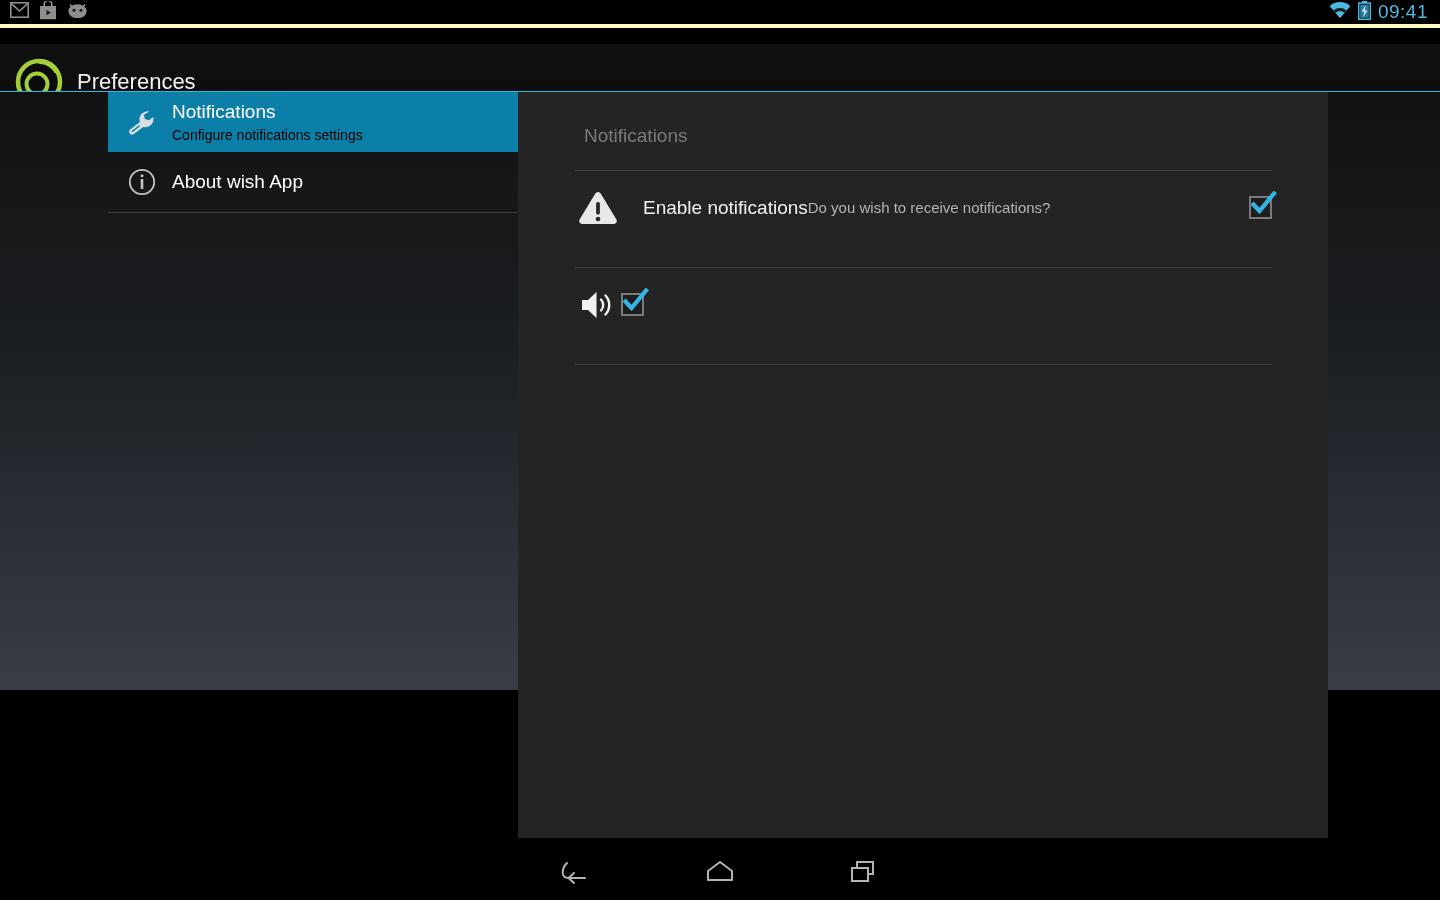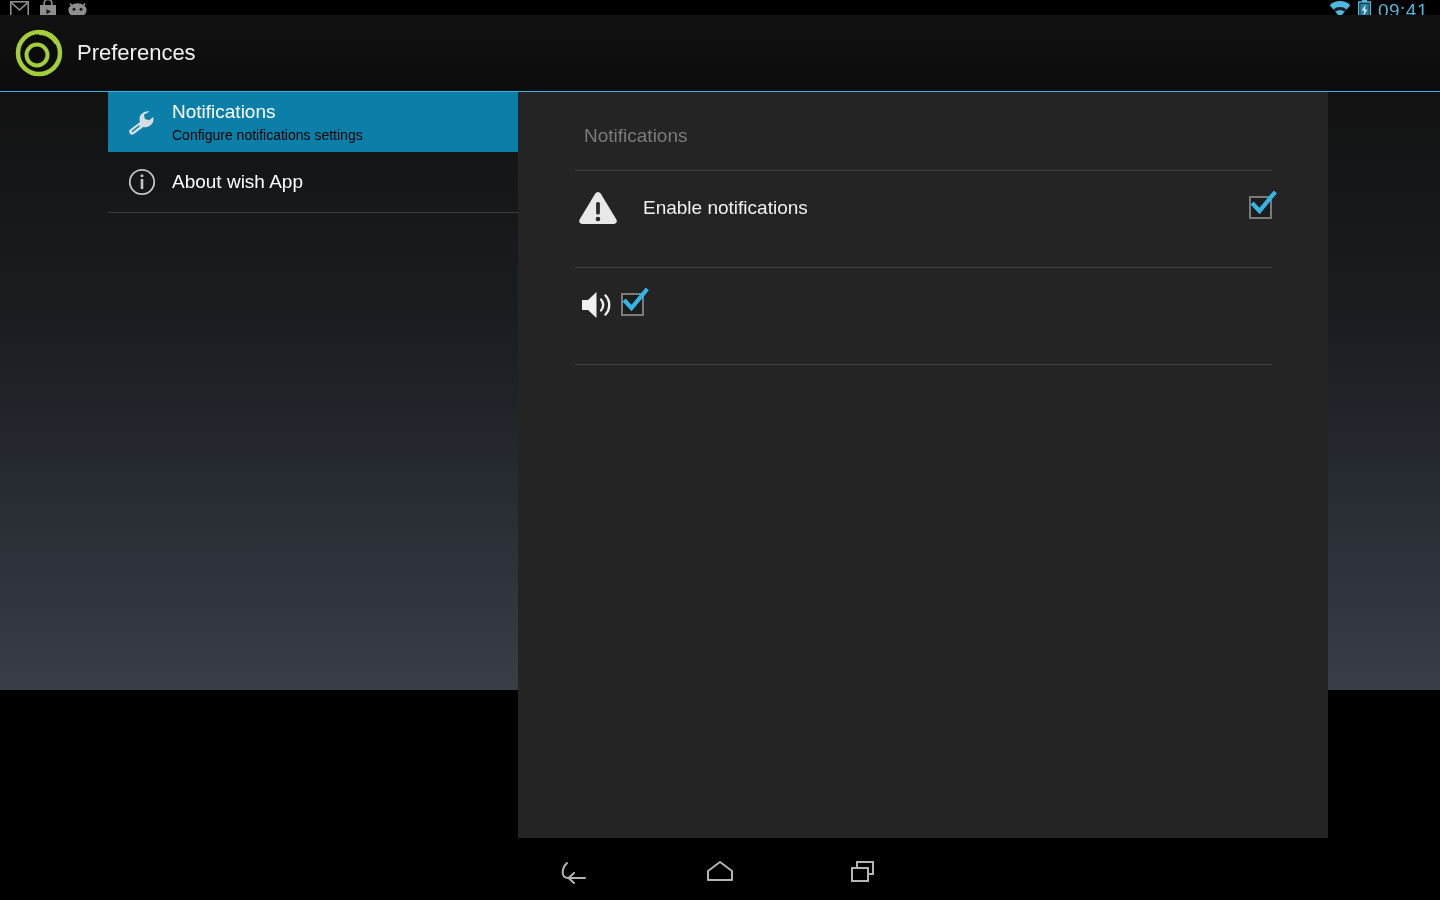--- a/index.html
+++ b/index.html
@@ -8,34 +8,34 @@
     background:#000;
     font-family:"Liberation Sans", sans-serif;
     overflow:hidden;
   }
   #screen { position:relative; width:1440px; height:900px; background:#000; }
 
   
   .status-bar {
     position:absolute; top:0; left:0; width:1440px; height:28px;
     background:#000; display:flex; align-items:center;
-    border-bottom:6px solid #fef9c3;
+    border-bottom:4px solid #fef9c3;
   }
   .status-left { display:flex; align-items:center; gap:10px; padding-left:10px; }
   .status-right {
     margin-left:auto; display:flex; align-items:center; gap:7px; padding-right:12px;
   }
   .status-time {
     color:#4db8e0; font-size:19px; letter-spacing:0.5px;
     font-family:"Liberation Sans", sans-serif;
   }
 
   
   .action-bar {
-    position:absolute; top:15px; left:0; width:1440px; height:76px;
+    position:absolute; top:44px; left:0; width:1440px; height:76px;
     background:linear-gradient(180deg,#111111 0%,#0c0c0c 100%);
     display:flex; align-items:center;
   }
   .app-logo { margin-left:14px; width:50px; height:50px; position:relative; }
   .action-title {
     color:#f2f2f2; font-size:22px; margin-left:13px; font-weight:normal;
   }
   .accent-rule {
     position:absolute; top:91px; left:0; width:1440px; height:3px;
     background:#33b5e5;
@@ -206,20 +206,21 @@
       <div class="pref-row">
         <span class="pref-icon">
           <svg width="40" height="36" viewBox="0 0 40 36">
             <path d="M20 2 a3.2 3.2 0 0 1 2.7 1.6 L38.4 29.4 a3 3 0 0 1 -2.7 4.6 H4.3 a3 3 0 0 1 -2.7 -4.6 L17.3 3.6 A3.2 3.2 0 0 1 20 2 Z" fill="#e8e8e8"></path>
             <rect x="18.1" y="12" width="3.8" height="12.5" rx="1.6" fill="#2a2a2a"></rect>
             <circle cx="20" cy="29" r="2.3" fill="#2a2a2a"></circle>
           </svg>
         </span>
         <span class="pref-texts">
           <span class="pref-title">Enable notifications</span>
+          <span class="pref-summary">Do you wish to receive notifications?</span>
         </span>
         <span class="checkbox">
           <svg width="27" height="27" viewBox="0 0 27 27">
             <path d="M3.5 13.5 L9.5 20 L24 2.5" fill="none" stroke="#33b5e5" stroke-width="4.2" stroke-linecap="square"></path>
           </svg>
         </span>
       </div>
 
       <div class="pref-divider"></div>
 

